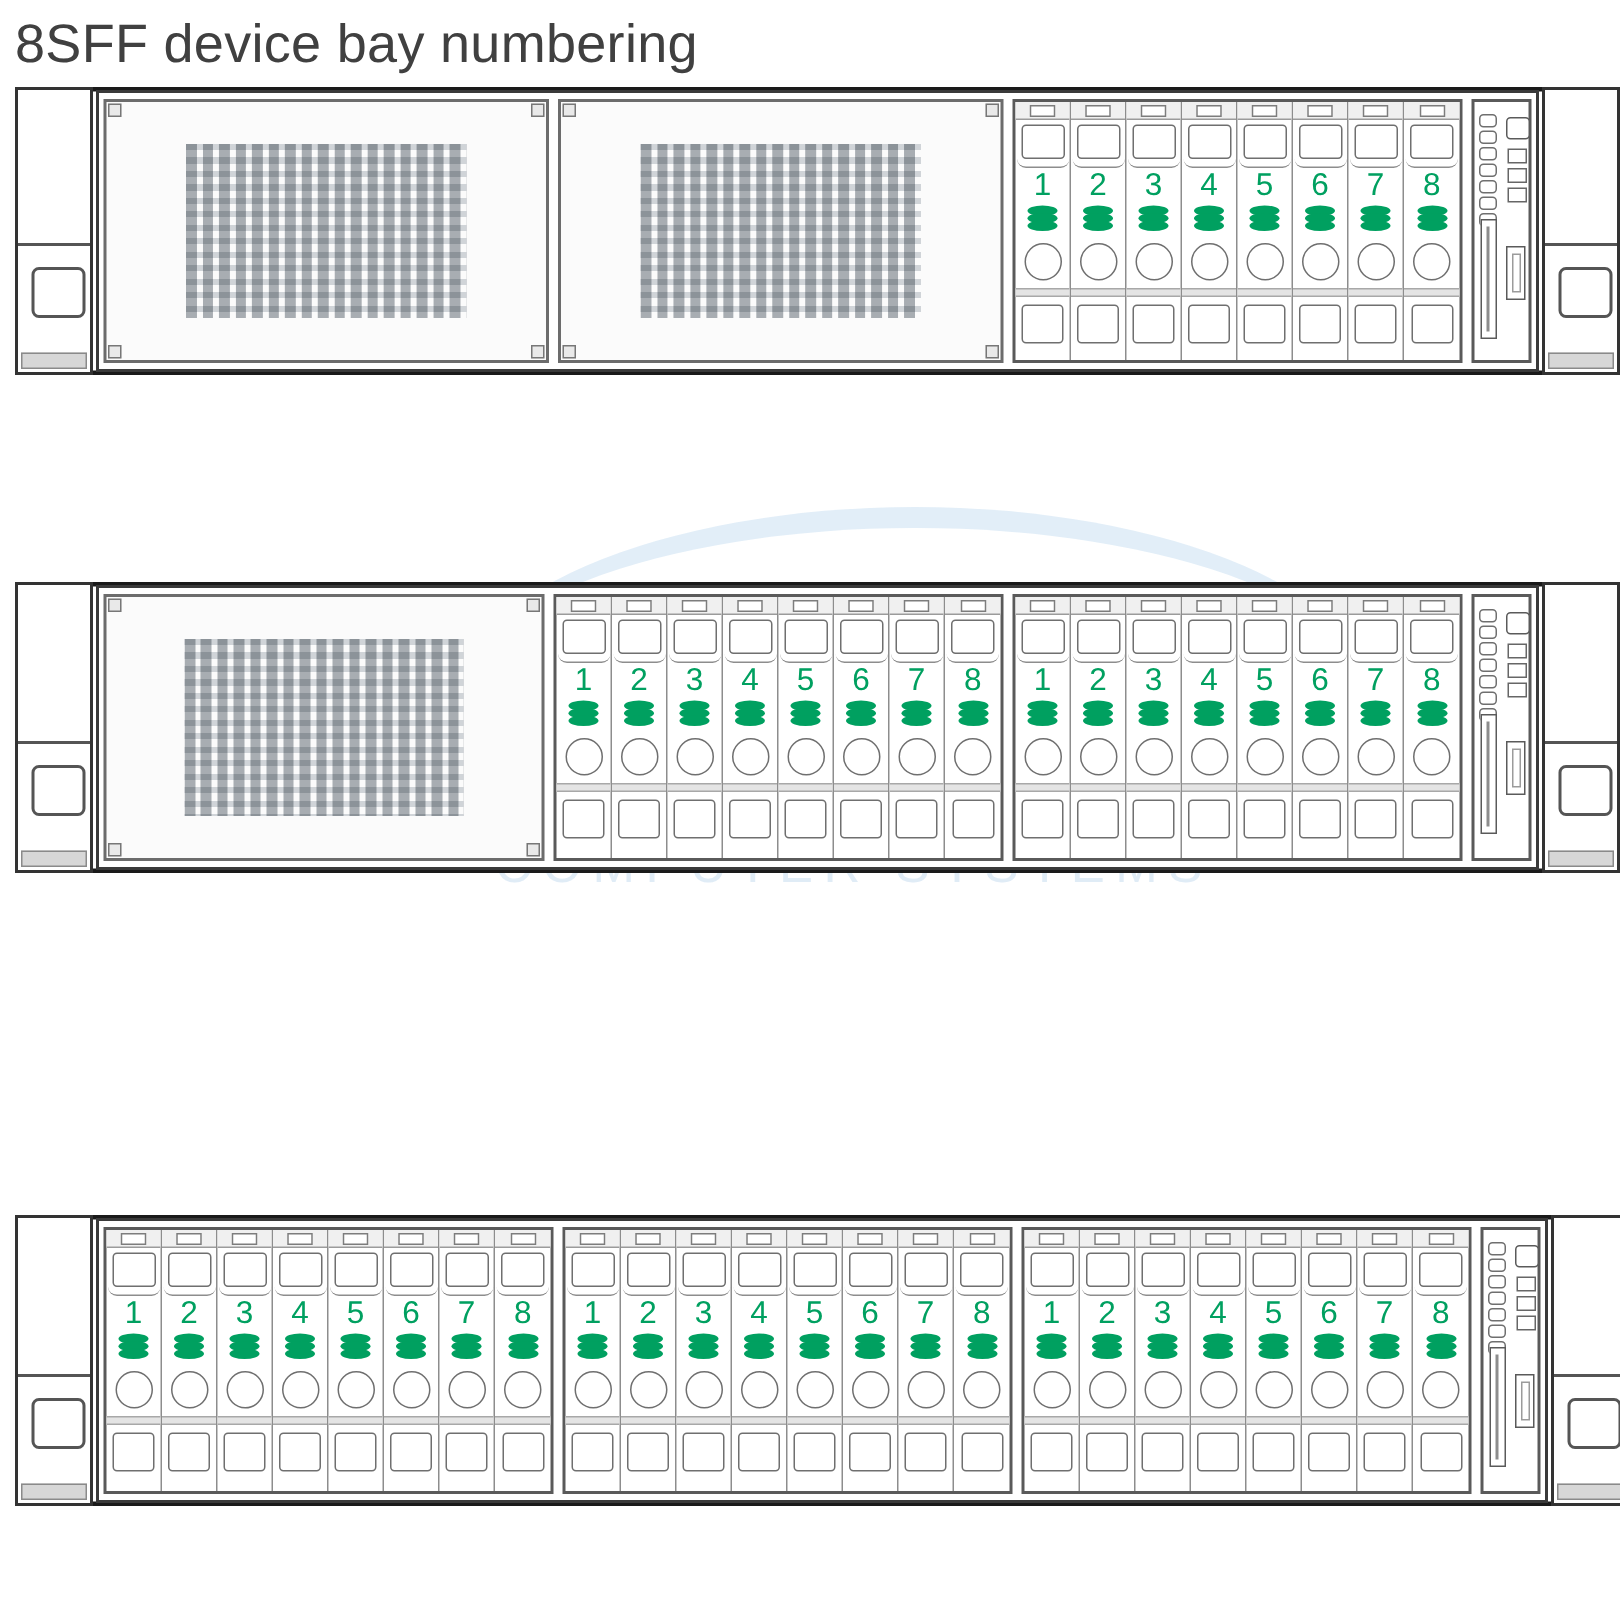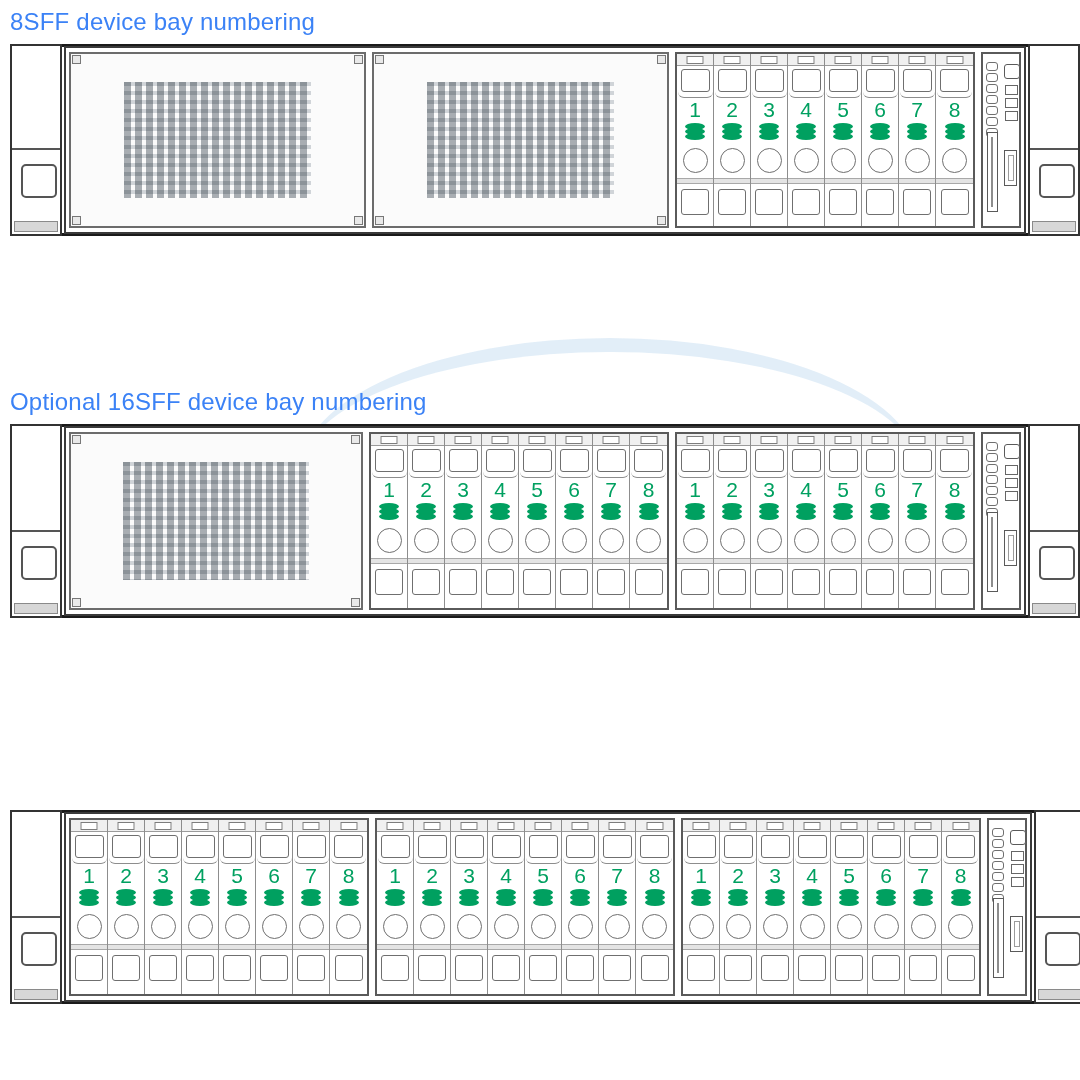--- a/index.html
+++ b/index.html
@@ -31,21 +31,21 @@
     opacity:.75;
   }
 
   
   .section{position:absolute;left:0;width:1080px;z-index:2;}
   #section-8sff {top:8px;}
   #section-16sff{top:388px;}
   #section-24sff{top:810px;}
 
   .section-title{
-    font-size:24px;color:#3b82f6;margin:0 0 8px 10px;
+    font-size:36px;color:#404040;margin:0 0 8px 10px;
     letter-spacing:.2px;white-space:nowrap;
   }
 
   
   .chassis{
     position:relative;margin-left:10px;height:192px;
     display:flex;align-items:stretch;
     border-top:3px solid #1a1a1a;border-bottom:3px solid #1a1a1a;
     background:#fff;box-sizing:border-box;
   }
@@ -384,21 +384,20 @@
       <div class="ear-lower">
         <div class="ear-tab"></div>
         <div class="ear-foot"></div>
       </div>
     </div>
 
   </div>
 </div>
 
 <div class="section" id="section-16sff">
-  <div class="section-title">Optional 16SFF device bay numbering</div>
   <div class="chassis tall">
 
     <div class="ear ear-left">
       <div class="ear-upper"></div>
       <div class="ear-lower">
         <div class="ear-tab"></div>
         <div class="ear-foot"></div>
       </div>
     </div>
 

